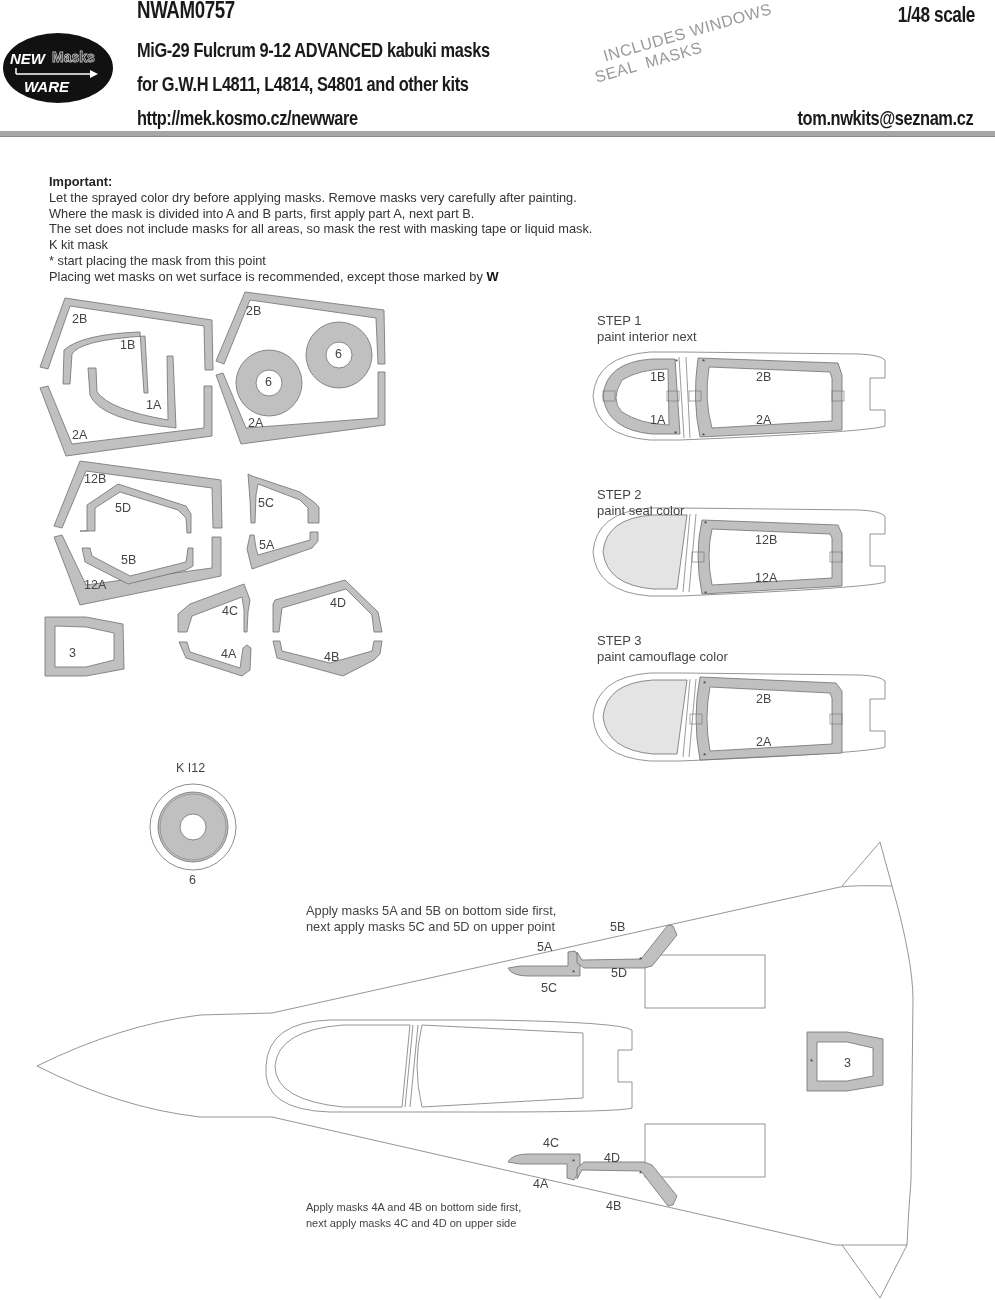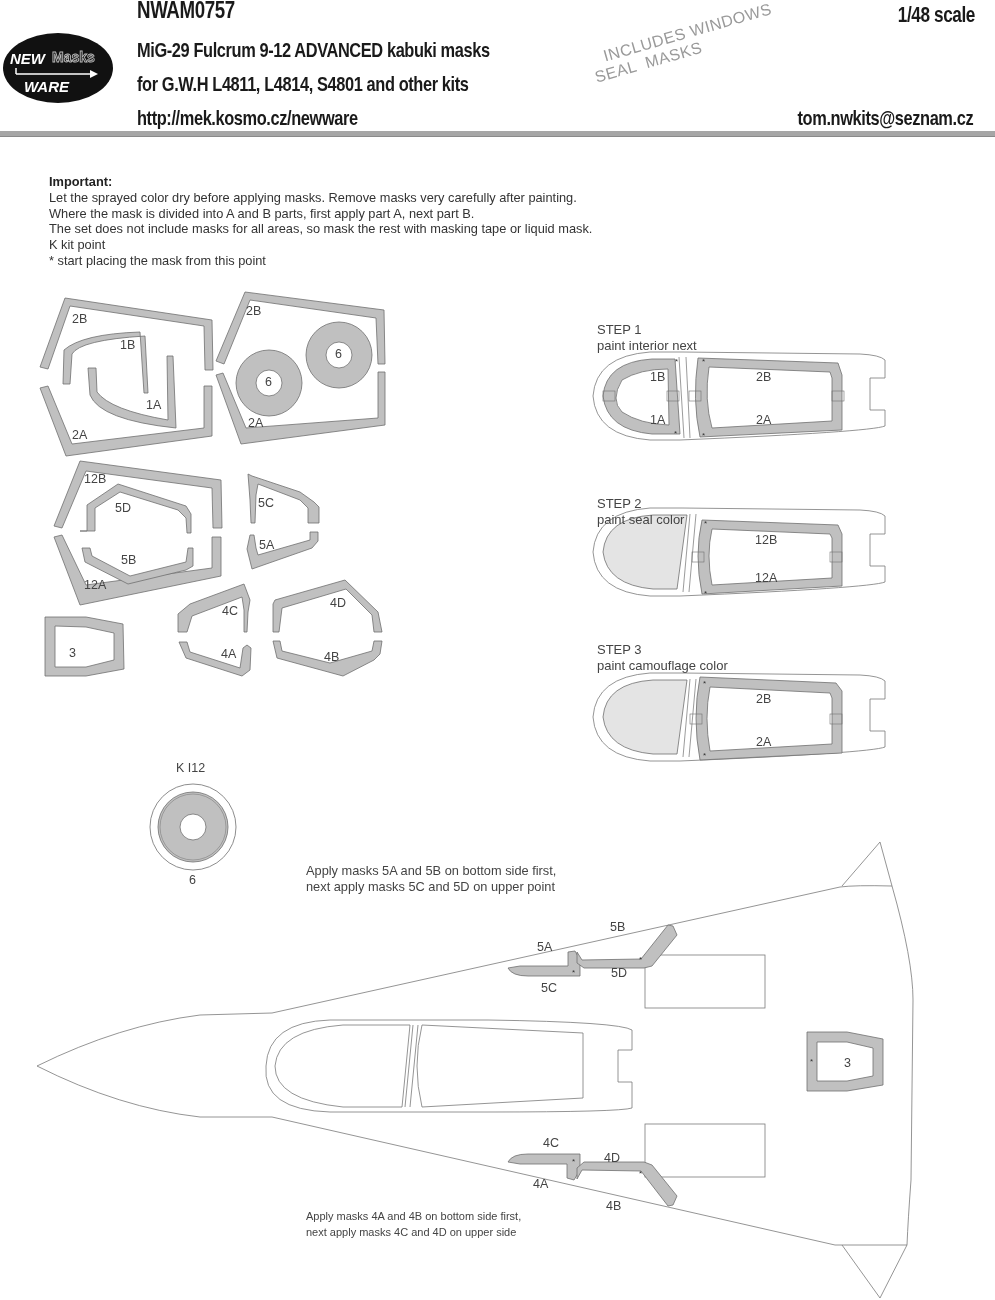--- a/index.html
+++ b/index.html
@@ -12,21 +12,21 @@
   .hdr-url { left:137px; top:106px; font-size:21px; transform:scaleX(0.78); white-space:nowrap; color:#1a1a1a; }
   .hdr-scale { right:20px; top:2px; font-size:22px; white-space:nowrap; color:#1a1a1a; transform:scaleX(0.78); transform-origin:right top; }
   .hdr-email { right:22px; top:106px; font-size:21px; white-space:nowrap; color:#1a1a1a; transform:scaleX(0.78); transform-origin:right top; }
   .stamp { left:588px; top:52px; font-size:16px; color:#9a9a9a; transform:rotate(-16deg); transform-origin:left top; line-height:18px; letter-spacing:0.5px; }
   .divider { left:0; top:131px; width:995px; height:5px; background:#a6a6a6; border-bottom:1px solid #8a8a8a; }
   .logo { left:2px; top:32px; width:112px; height:72px; }
   .notes { left:49px; top:174px; font-size:12.8px; line-height:15.8px; color:#333; }
   .notes .lead { font-weight:bold; color:#222; }
   .notes div { white-space:nowrap; }
   .lbl { font-size:12.5px; color:#444; white-space:nowrap; }
-  .step { font-size:13px; color:#444; line-height:16px; white-space:nowrap;margin-top:9px; }
+  .step { font-size:13px; color:#444; line-height:16px; white-space:nowrap; }
   svg text { font-family:"Liberation Sans", sans-serif; }
 </style>
 </head>
 <body>
 
 <div class="abs logo">
   <svg width="112" height="72" viewBox="0 0 112 72">
     <ellipse cx="56" cy="36" rx="55" ry="35" fill="#111"></ellipse>
     <text x="8" y="32" font-size="15" font-weight="bold" font-style="italic" fill="#fff">NEW</text>
     <text x="50" y="30" font-size="14" font-weight="bold" fill="#111" stroke="#bbb" stroke-width="0.9">Masks</text>
@@ -51,22 +51,23 @@
   <div style="white-space:pre;">SEAL  MASKS</div>
 </div>
 
 <div class="abs divider"></div>
 
 <div class="abs notes">
   <div class="lead">Important:</div>
   <div>Let the sprayed color dry before applying masks. Remove masks very carefully after painting.</div>
   <div>Where the mask is divided into A and B parts, first apply part A, next part B.</div>
   <div>The set does not include masks for all areas, so mask the rest with masking tape or liquid mask.</div>
-  <div>K kit point</div>
+  <div>K kit mask</div>
   <div>*  start placing the mask from this point</div>
+  <div><span>Placing wet masks on wet surface is recommended, except those marked by </span><b style="color:#111">W</b></div>
 </div>
 
 <svg class="abs" style="left:0;top:0;" width="995" height="1300">
   <g fill="#c0c0c0" stroke="#707070" stroke-width="0.8">
 
     <path d="M65,298 L212,320 L213,370 L205,370 L204,326 L70,306 L48,369 L40,367 Z"></path>
     <path d="M40,388 L48,386 L72,444 L204,428 L204,386 L212,386 L212,436 L66,456 Z"></path>
     <path d="M63,384 L70,384 L72,354 Q80,340 145,336 L148,393 L144,393 L140,332 Q82,334 64,350 Z"></path>
     <path d="M88,368 L96,368 L97,392 Q110,410 168,420 L167,356 L173,356 L176,428 Q100,420 90,395 Z"></path>
 
@@ -233,21 +234,21 @@
 <div class="abs step" style="left:597px;top:633px;">
   <div>STEP 3</div>
   <div>paint camouflage color</div>
 </div>
 <div class="abs lbl" style="left:756px;top:692px;">2B</div>
 <div class="abs lbl" style="left:756px;top:735px;">2A</div>
 
 <div class="abs lbl" style="left:176px;top:761px;text-align:right;">K I12</div>
 <div class="abs lbl" style="left:189px;top:873px;">6</div>
 
-<div class="abs step" style="left:306px;top:854px;font-size:12.8px;">
+<div class="abs step" style="left:306px;top:903px;font-size:12.8px;">
   <div>Apply masks 5A and 5B on bottom side first,</div>
   <div>next apply masks 5C and 5D on upper point</div>
 </div>
 <div class="abs lbl" style="left:610px;top:920px;">5B</div>
 <div class="abs lbl" style="left:537px;top:940px;">5A</div>
 <div class="abs lbl" style="left:611px;top:966px;">5D</div>
 <div class="abs lbl" style="left:541px;top:981px;">5C</div>
 <div class="abs lbl" style="left:543px;top:1136px;">4C</div>
 <div class="abs lbl" style="left:604px;top:1151px;">4D</div>
 <div class="abs lbl" style="left:533px;top:1177px;">4A</div>

